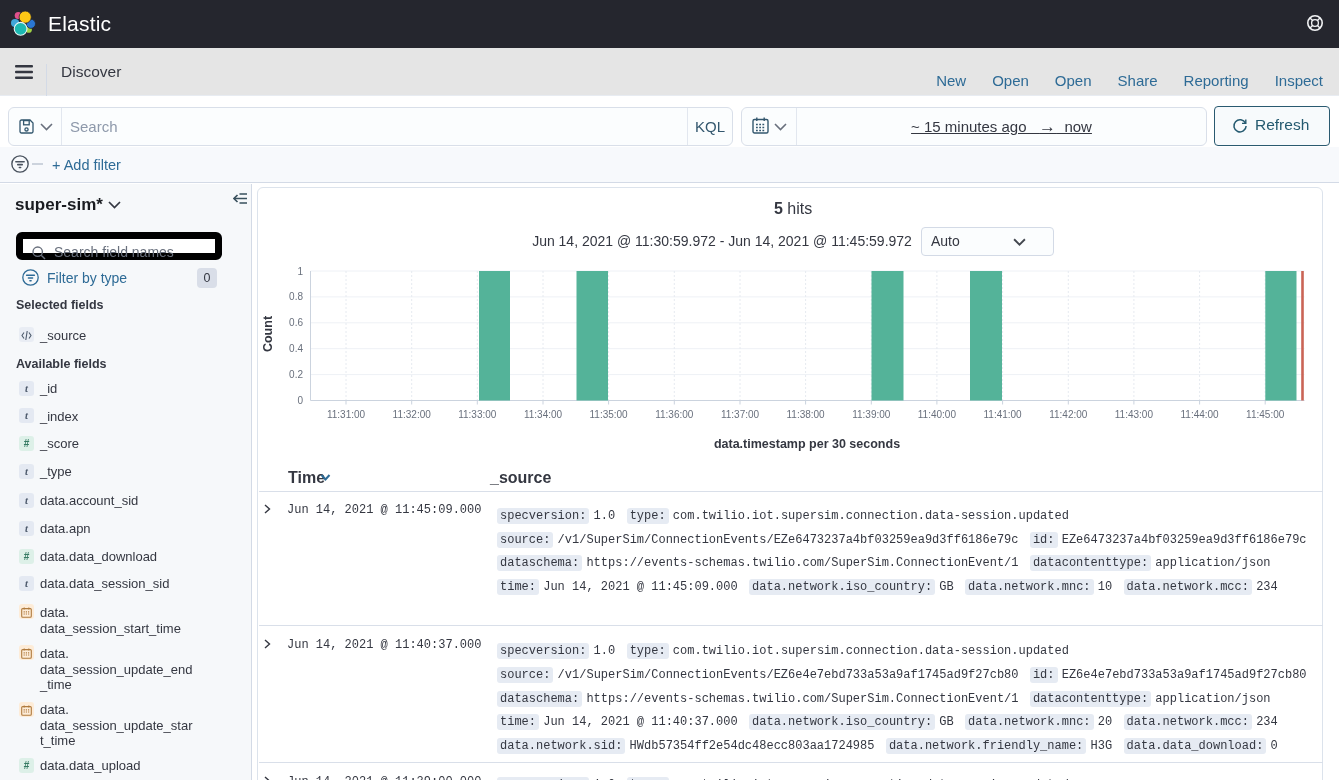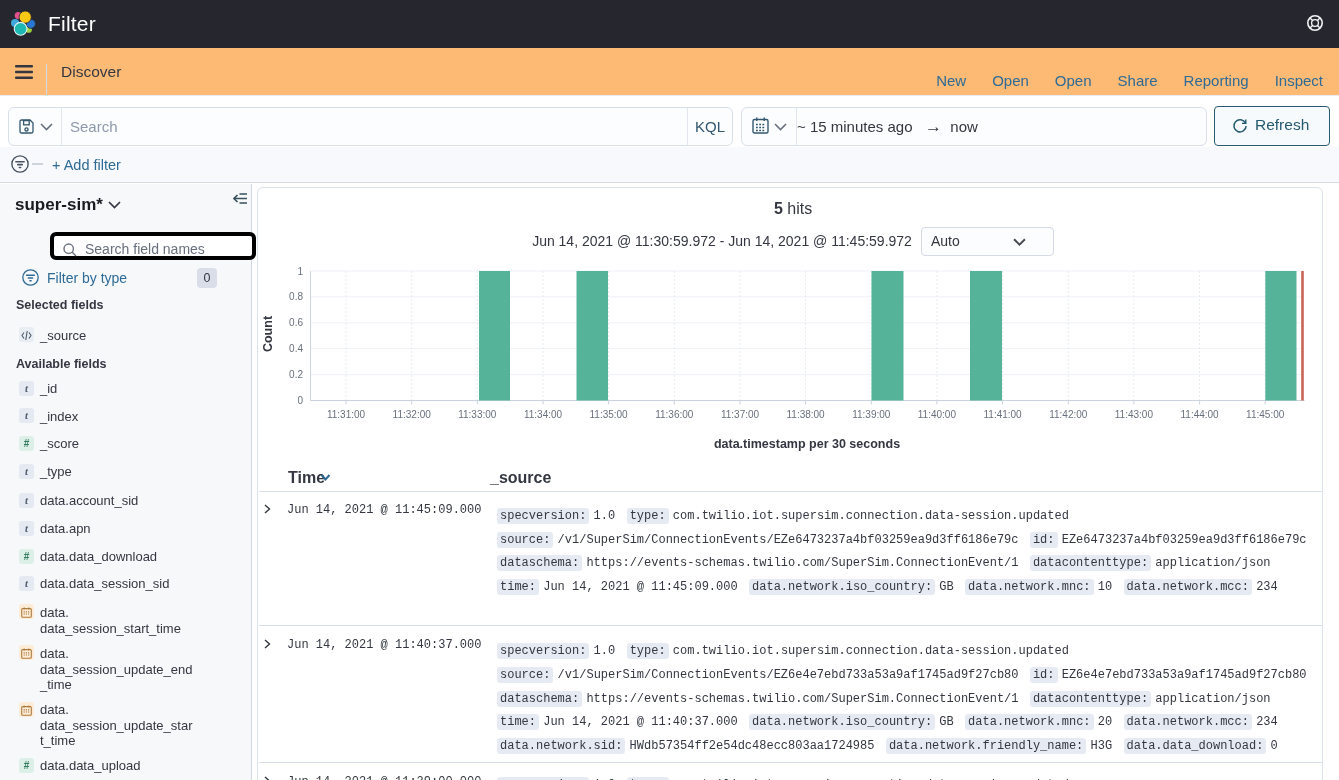--- a/index.html
+++ b/index.html
@@ -4,43 +4,43 @@
 <style>
   * { margin:0; padding:0; box-sizing:border-box; }
   html,body { width:1339px; height:780px; overflow:hidden; background:#fff;
     font-family:"Liberation Sans", sans-serif; }
   .page { position:relative; width:1339px; height:780px; overflow:hidden; }
   .abs { position:absolute; }
   
   .hdr { position:absolute; left:0; top:0; width:1339px; height:48px; background:#25262e; }
   .hdr .brand { position:absolute; left:48px; top:12px; color:#fff; font-size:21px; font-weight:500; letter-spacing:.2px; }
   
-  .nav { position:absolute; left:0; top:48px; width:1339px; height:48px; background:#fdba74; border-bottom:1px solid #e8ecf2; }
+  .nav { position:absolute; left:0; top:48px; width:1339px; height:48px; background:#e5e5e5; border-bottom:1px solid #e8ecf2; }
   .nav .vdiv { position:absolute; left:46px; top:16px; width:1px; height:32px; background:#d3dae6; }
   .nav .crumb { position:absolute; left:61px; top:0; height:48px; line-height:48px; font-size:15.5px; color:#343741; }
   .navlinks { position:absolute; right:16px; top:0; height:64px; display:flex; align-items:center; }
   .navlinks a { color:#2e6b96; font-size:15px; text-decoration:none; margin-left:26px; }
   
   .qsec { position:absolute; left:0; top:96px; width:1339px; height:87px; background:#fff; border-bottom:1px solid #d3dae6; }
   .ctl { position:absolute; background:#fbfdfe; border:1px solid #d9dfe9; border-radius:6px; }
   .search { left:8px; top:11px; width:725px; height:39px; }
   .search .seg { position:absolute; left:0; top:0; width:53px; height:37px; border-right:1px solid #e2e7ef; }
   .search .ph { position:absolute; left:61px; top:0; height:37px; line-height:37px; font-size:15px; color:#8e99ab; }
   .search .kql { position:absolute; right:0; top:0; width:45px; height:37px; border-left:1px solid #e2e7ef; text-align:center; line-height:37px; font-size:15px; color:#33576e; }
   .dpick { left:741px; top:11px; width:466px; height:39px; }
   .dpick .seg { position:absolute; left:0; top:0; width:55px; height:37px; border-right:1px solid #e2e7ef; }
-  .dpick .times { position:absolute; left:55px; right:0; top:0; height:37px; line-height:37px; font-size:15px; color:#343741; text-align:left; }
+  .dpick .times { position:absolute; left:55px; right:0; top:0; height:37px; line-height:37px; font-size:15px; color:#343741; text-align:center;text-decoration:underline; }
   .rbtn { position:absolute; left:1214px; top:10px; width:116px; height:40px; border:1.5px solid #2a5a70; border-radius:4px; background:#f7fafc; color:#255a70; }
   .rbtn span { position:absolute; left:40px; top:9px; font-size:15.5px; }
   .frow { position:absolute; left:0; top:51px; width:1339px; height:35px; background:#f7f9fc; }
   .addf { position:absolute; left:52px; top:61px; font-size:14.5px; color:#2e6b96; }
   
   .sidebar { position:absolute; left:0; top:184px; width:252px; height:596px; background:#f6f8fa; border-right:1px solid #d3dae6; }
   .sb-title { position:absolute; left:15px; top:195px; font-size:17px; font-weight:700; color:#1a1c21; }
-  .sb-search { position:absolute; left:16px; top:232px; width:206px; height:28px; background:#fff; border:4px solid #000000; border-radius:6px;margin-left:34px; }
+  .sb-search { position:absolute; left:16px; top:232px; width:206px; height:28px; background:#fff; border:7px solid #000000; border-radius:6px; }
   .sb-search span { position:absolute; left:31px; top:5px; font-size:14px; color:#69707d; }
   .fbt { position:absolute; left:47px; top:270px; font-size:14px; color:#2e6b96; }
   .fbt-badge { position:absolute; left:197px; top:268px; width:20px; height:20px; background:#d9dee8; border-radius:4px; text-align:center; line-height:20px; font-size:12.5px; color:#343741; }
   .sb-h { position:absolute; left:16px; font-size:12.5px; font-weight:700; color:#343741; }
   .fi { position:absolute; left:40px; font-size:13px; color:#343741; line-height:15.5px; }
   .tok { position:absolute; left:19px; width:15px; height:15px; border-radius:3px; text-align:center; }
   .tok-t { background:#e4e9f2; color:#4d5a6c; font-size:10.5px; line-height:15px; font-family:"Liberation Serif",serif; font-style:italic; font-weight:700;}
   .tok-n { background:#ddf0e8; color:#357a63; font-size:10px; line-height:15px; font-weight:700;}
   .tok-d { background:#fdecd8; }
   .hits { position:absolute; left:256px; top:200px; width:1074px; text-align:center; font-size:16px; color:#343741; }
@@ -63,21 +63,21 @@
 
   <div class="hdr">
     <svg class="abs" style="left:9px;top:9px" width="28" height="28" viewBox="0 0 28 28">
       <circle cx="9.2" cy="6.6" r="3.5" fill="#e0508c"></circle>
       <circle cx="6.1" cy="14.1" r="4.1" fill="#41a6d9"></circle>
       <circle cx="19.8" cy="20.7" r="3.1" fill="#a0d245"></circle>
       <circle cx="21.9" cy="14.8" r="4.6" fill="#2a77d3" stroke="#25262e" stroke-width="0.8"></circle>
       <circle cx="16.2" cy="8.1" r="6.1" fill="#fdc716" stroke="#25262e" stroke-width="0.8"></circle>
       <circle cx="11.6" cy="19.8" r="6.4" fill="#1cb8b1" stroke="#e8f5f4" stroke-width="1.1"></circle>
     </svg>
-    <div class="brand">Filter</div>
+    <div class="brand">Elastic</div>
     <svg class="abs" style="left:1306px;top:14px" width="18" height="18" viewBox="0 0 18 18" fill="none" stroke="#f2f3f5">
       <circle cx="9" cy="9" r="7.2" stroke-width="1.6"></circle>
       <circle cx="9" cy="9" r="3.4" stroke-width="1.3"></circle>
       <path d="M4 4 L6.8 6.8 M14 4 L11.2 6.8 M4 14 L6.8 11.2 M14 14 L11.2 11.2" stroke-width="1.4"></path>
     </svg>
   </div>
 
   <div class="nav">
     <svg class="abs" style="left:15px;top:17px" width="18" height="14" viewBox="0 0 18 14">
       <rect x="0" y="0" width="18" height="2.6" rx="1" fill="#343741"></rect>

